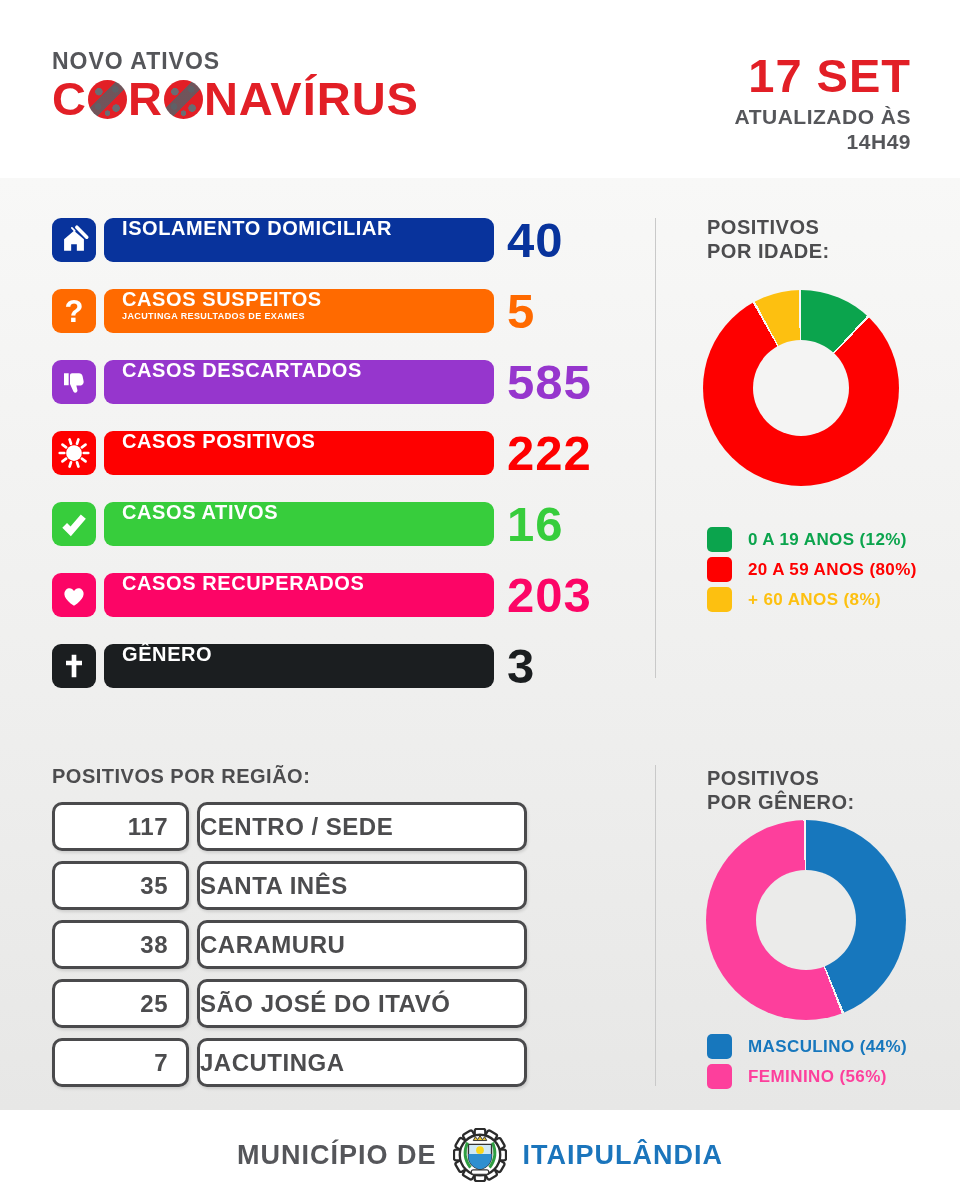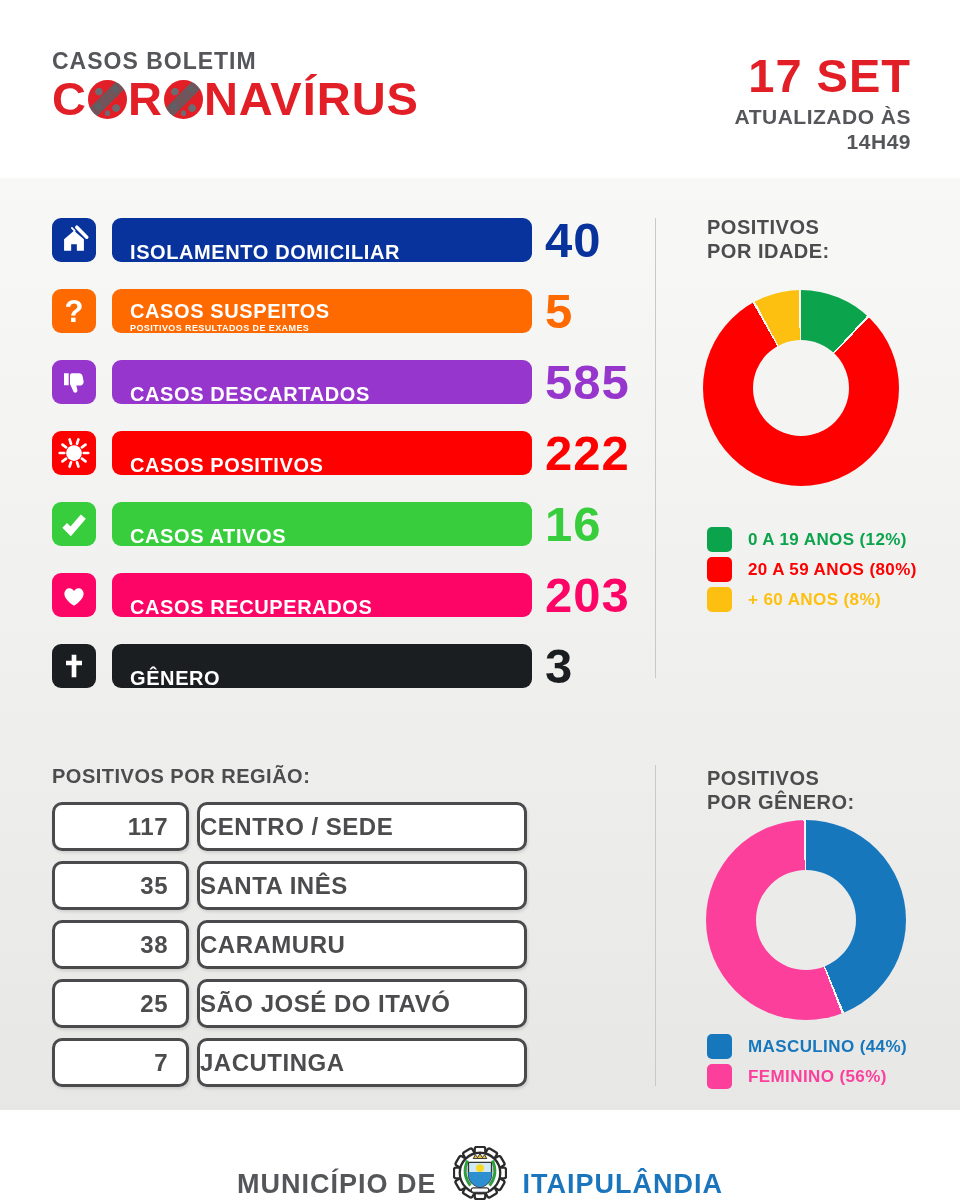--- a/index.html
+++ b/index.html
@@ -35,22 +35,22 @@
   .body { position:absolute; top:178px; left:0; width:960px; height:932px;
           background:linear-gradient(180deg,#f8f8f7 0%,#efefee 55%,#e7e7e6 100%); }
 
   
   .stats { position:absolute; left:52px; top:40px; }
   .stat-row { display:flex; align-items:center; height:44px; margin-bottom:27px; }
   .stat-icon { width:44px; height:44px; border-radius:9px; background:var(--c);
                display:flex; align-items:center; justify-content:center; flex:0 0 auto; }
   .stat-icon svg { display:block; }
   .q-glyph { color:#ffffff; font-size:31px; line-height:1; }
-  .stat-bar { width:420px; height:44px; border-radius:9px; background:var(--c); margin-left:16px;
-              display:flex; flex-direction:column; justify-content:flex-end; padding-left:18px; }
+  .stat-bar { width:390px; height:44px; border-radius:9px; background:var(--c); margin-left:8px;
+              display:flex; flex-direction:column; justify-content:flex-start; padding-left:18px; }
   .stat-label { color:#ffffff; font-size:20px; letter-spacing:0.6px; line-height:1; }
   .stat-sub { color:#ffffff; font-size:9px; letter-spacing:0.4px; margin-top:3px; line-height:1; }
   .stat-value { color:var(--c); font-size:49px; line-height:44px; margin-left:13px; letter-spacing:1px; }
 
   .c-blue   { --c:#08339c; }
   .c-orange { --c:#ff6a00; }
   .c-purple { --c:#9636cd; }
   .c-red    { --c:#fe0000; }
   .c-green  { --c:#37cd3c; }
   .c-pink   { --c:#fc0566; }
@@ -98,33 +98,33 @@
   .region-rows { position:absolute; left:52px; top:624px; }
   .region-row { display:flex; margin-bottom:10px; }
   .region-box { height:49px; background:#ffffff; border:3px solid #4a4a4c; border-radius:10px;
                 display:flex; align-items:center; font-size:24px; color:#4c4c4e; letter-spacing:0.5px;
                 box-shadow:1px 2px 3px rgba(0,0,0,0.12); }
   .region-num { width:137px; justify-content:flex-end; padding-right:18px; }
   .region-name { width:330px; margin-left:8px; }
 
   
   .footer { position:absolute; left:0; top:1110px; width:960px; height:90px; background:#ffffff;
-            display:flex; align-items:flex-end; justify-content:center; gap:16px; }
+            display:flex; align-items:center; justify-content:center; gap:16px; }
   .footer-prefix { font-size:27px; color:#55565a; letter-spacing:1px; }
   .footer-name { font-size:27px; color:#1b75bc; letter-spacing:1px; }
   .crest { width:54px; height:54px; }
 </style>
 </head>
 <body>
 
 <div class="page">
 
   <div class="header">
     <div class="brand">
-      <div class="kicker">CASOS BOLETIM</div>
+      <div class="kicker">NOVO ATIVOS</div>
       <div class="brand-title"><span>C</span><span class="virus-o"></span><span>R</span><span class="virus-o"></span><span>NAVÍRUS</span></div>
     </div>
     <div class="datebox">
       <div class="date-big">17 SET</div>
       <div class="updated">
         <div>ATUALIZADO ÀS</div>
         <div>14H49</div>
       </div>
     </div>
   </div>
@@ -146,21 +146,21 @@
         </div>
         <div class="stat-value">40</div>
       </div>
 
       <div class="stat-row c-orange">
         <div class="stat-icon">
           <span class="q-glyph">?</span>
         </div>
         <div class="stat-bar">
           <span class="stat-label">CASOS SUSPEITOS</span>
-          <span class="stat-sub">POSITIVOS RESULTADOS DE EXAMES</span>
+          <span class="stat-sub">JACUTINGA RESULTADOS DE EXAMES</span>
         </div>
         <div class="stat-value">5</div>
       </div>
 
       <div class="stat-row c-purple">
         <div class="stat-icon">
           <svg width="32" height="32" viewBox="0 0 48 48">
             <path fill="#ffffff" d="M9 11h7v18H9z M18 27V14c0-1.7 1.3-3 3-3h10.5c2.6 0 4.9 1.8 5.4 4.4l1.5 7.5c.7 3.3-1.9 6.4-5.3 6.4h-5.6l1.6 6.8c.5 2-1 3.9-3.1 3.9-1.1 0-2.1-.6-2.7-1.5L18 27z"></path>
           </svg>
         </div>

